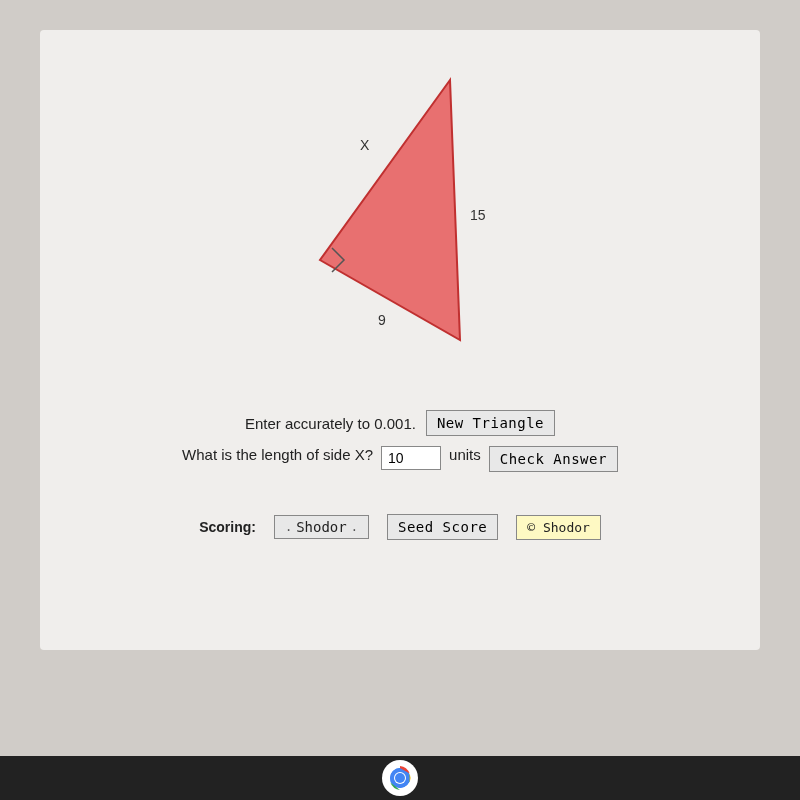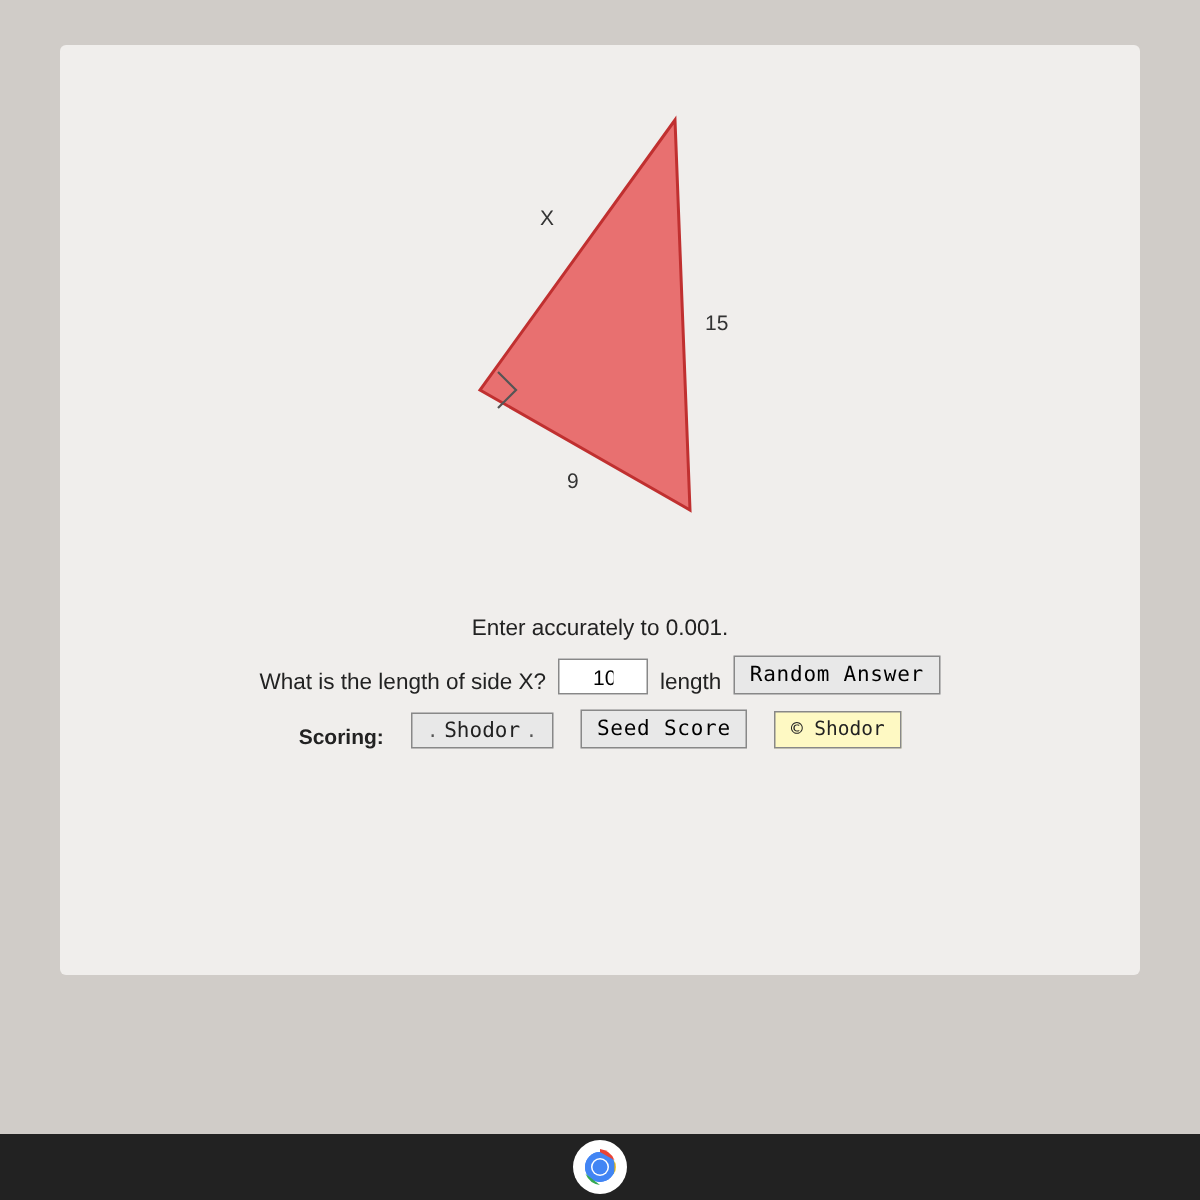--- a/index.html
+++ b/index.html
@@ -54,48 +54,49 @@
     .row1 {
       display: flex;
       align-items: center;
       gap: 10px;
       font-size: 15px;
       color: #222;
     }
 
     .row2 {
       display: flex;
-      align-items: flex-end;
+      align-items: flex-start;
       gap: 8px;
       font-size: 15px;
       color: #222;
     }
 
     .row3 {
       display: flex;
-      align-items: flex-end;
+      align-items: center;
       gap: 18px;
       font-size: 14px;
       color: #222;
+      margin-top: 32px;
     }
 
     button.ctrl-btn {
       border: 1px solid #888;
       background: #e8e8e8;
       padding: 4px 10px;
       font-size: 14px;
       cursor: pointer;
       font-family: monospace;
       letter-spacing: 0.5px;
     }
 
     input.answer-input {
       border: 1px solid #888;
       background: #fff;
-      padding: 3px 22px;
+      padding: 3px 6px;
       font-size: 14px;
       width: 60px;
       font-family: Arial, sans-serif;
     }
 
     .scoring-label {
       font-weight: bold;
       font-size: 14px;
     }
 
@@ -161,27 +162,28 @@
       <text x="210" y="160" class="label-text" font-size="15" fill="#333">15</text>
 
       <text x="118" y="265" class="label-text" font-size="15" fill="#333">9</text>
     </svg>
   </div>
 
   <div class="controls-area">
 
     <div class="row1">
       <span>Enter accurately to 0.001.</span>
+      <button class="ctrl-btn">New Triangle</button>
     </div>
 
     <div class="row2">
       <span>What is the length of side X?</span>
       <input class="answer-input" type="text" value="10" style="">
-      <span>length</span>
-      <button class="ctrl-btn">Random Answer</button>
+      <span>units</span>
+      <button class="ctrl-btn">Check Answer</button>
     </div>
 
     <div class="row3">
       <span class="scoring-label">Scoring:</span>
       <div class="active-badge">
         <span class="dot">.</span>
         <span>Shodor</span>
         <span class="dot">.</span>
       </div>
       <button class="ctrl-btn">Seed Score</button>

